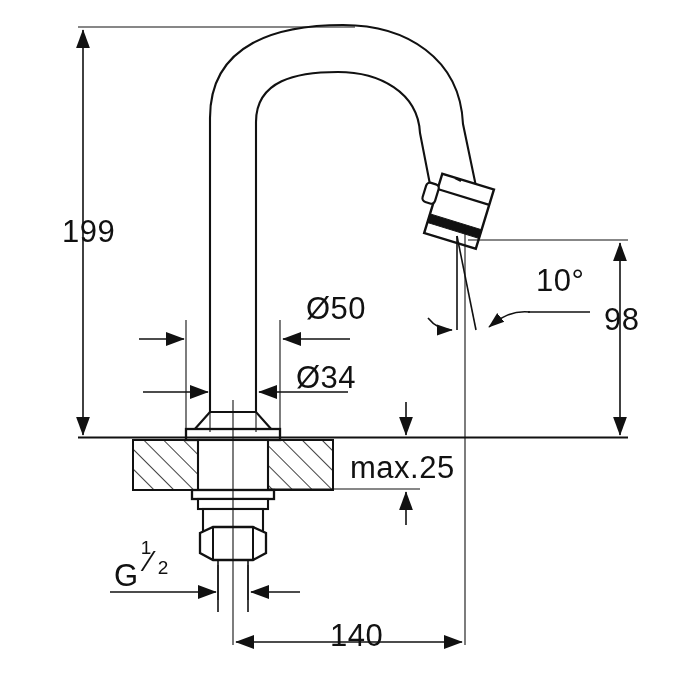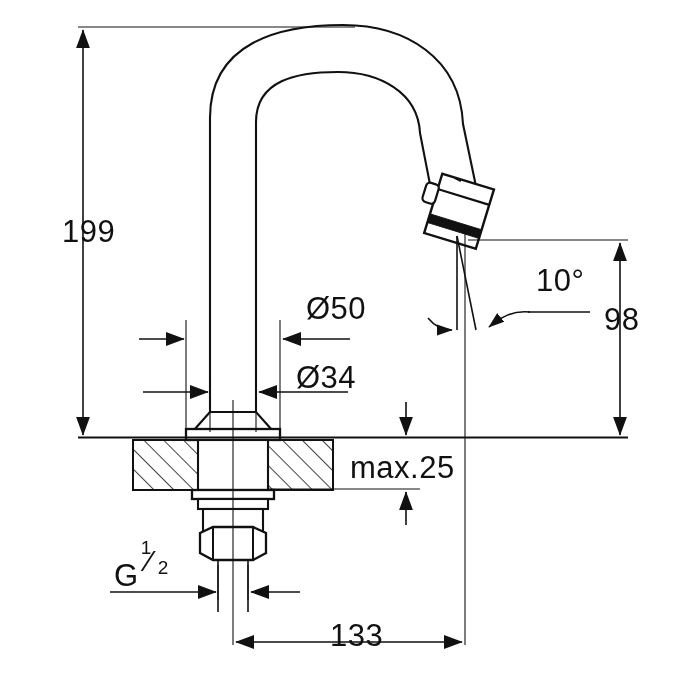--- a/index.html
+++ b/index.html
@@ -198,19 +198,19 @@
   <div class="lbl dim-text" style="left:604px; top:304px;">98</div>
 
   <div class="lbl dim-text" style="left:306px; top:293px;">Ø50</div>
 
   <div class="lbl dim-text" style="left:288px; top:362px;margin-left:8px;">Ø34</div>
 
   <div class="lbl dim-text" style="left:350px; top:452px;text-align:center;">max.25</div>
 
   <div class="lbl dim-text" style="left:536px; top:265px;">10°</div>
 
-  <div class="lbl dim-text" style="left:330px; top:620px;">133</div>
+  <div class="lbl dim-text" style="left:330px; top:620px;">140</div>
 
   <div class="lbl dim-text" style="left:114px; top:552px;">
     <span>G</span><span class="frac"><span class="num">1</span><span class="slash">⁄</span><span class="den">2</span></span>
   </div>
 
 </div>
 
 </body></html>

